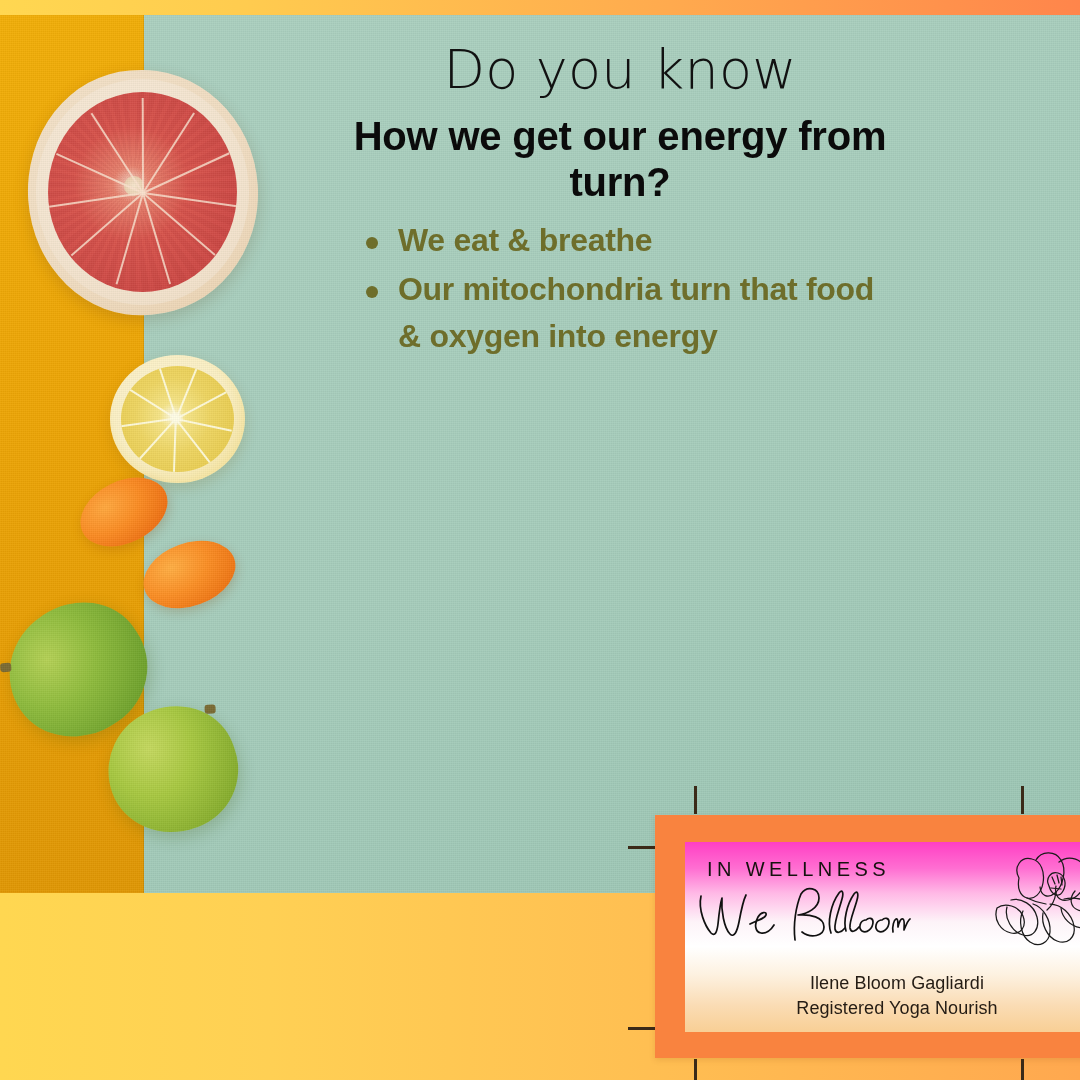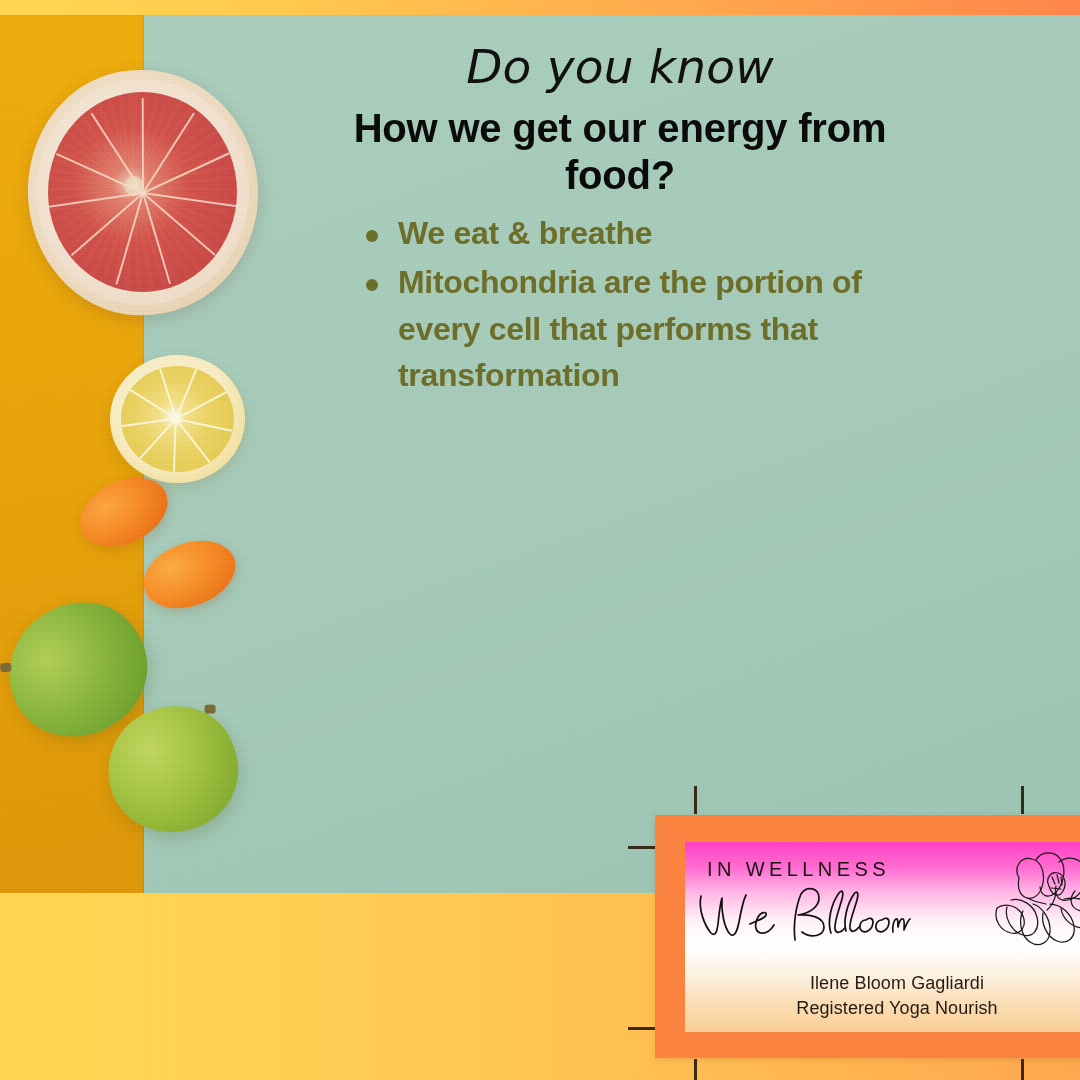--- a/index.html
+++ b/index.html
@@ -122,22 +122,22 @@
   .lime2{
     left:108px;top:692px;width:130px;height:125px;transform:rotate(-20deg);
     background:radial-gradient(ellipse at 38% 28%, #c4d85e 0%, #a7c840 38%, #86ad2d 78%, #6f9626 100%);
   }
   .nub{position:absolute;width:11px;height:9px;border-radius:3px;background:#7a6a32;}
 
   
   .copy{position:absolute;left:340px;top:42px;width:560px;}
   .kicker{
     font-family:"DejaVu Sans", sans-serif;
-    font-weight:300;font-size:47px;line-height:1.05;color:#111;
-    text-align:center;letter-spacing:.2px;font-style:italic;
+    font-weight:300;font-size:54px;line-height:1.05;color:#111;
+    text-align:center;letter-spacing:.2px;
   }
   .headline{
     font-family:"Liberation Sans", sans-serif;
     font-weight:bold;font-size:40px;line-height:1.16;color:#0b0b0b;
     text-align:center;margin-top:14px;letter-spacing:-.2px;
   }
   .bullets{list-style:none;margin:12px 0 0 0;padding:0;}
   .bullets li{
     position:relative;
     font-family:"Liberation Sans", sans-serif;
@@ -249,29 +249,29 @@
     </div>
     <div class="fruit lime lime2">
       <div class="nub" style="right:4px;top:14px;transform:rotate(18deg);"></div>
     </div>
 
     <div class="photo-noise"></div>
   </div>
 
   <div class="copy">
     <div class="kicker">Do you know</div>
-    <div class="headline">How we get our energy from food?</div>
+    <div class="headline">How we get our energy from turn?</div>
     <ul class="bullets">
       <li>
         <span class="dot"></span>
         <span>We eat &amp; breathe</span>
       </li>
       <li>
         <span class="dot"></span>
-        <span>Mitochondria are the portion of every cell that performs that transformation</span>
+        <span>Our mitochondria turn that food &amp; oxygen into energy</span>
       </li>
     </ul>
   </div>
 
   <div class="mark m-tl-v"></div>
   <div class="mark m-tl-h"></div>
   <div class="mark m-tr-v"></div>
   <div class="mark m-tr-h"></div>
   <div class="mark m-bl-v"></div>
   <div class="mark m-bl-h"></div>

